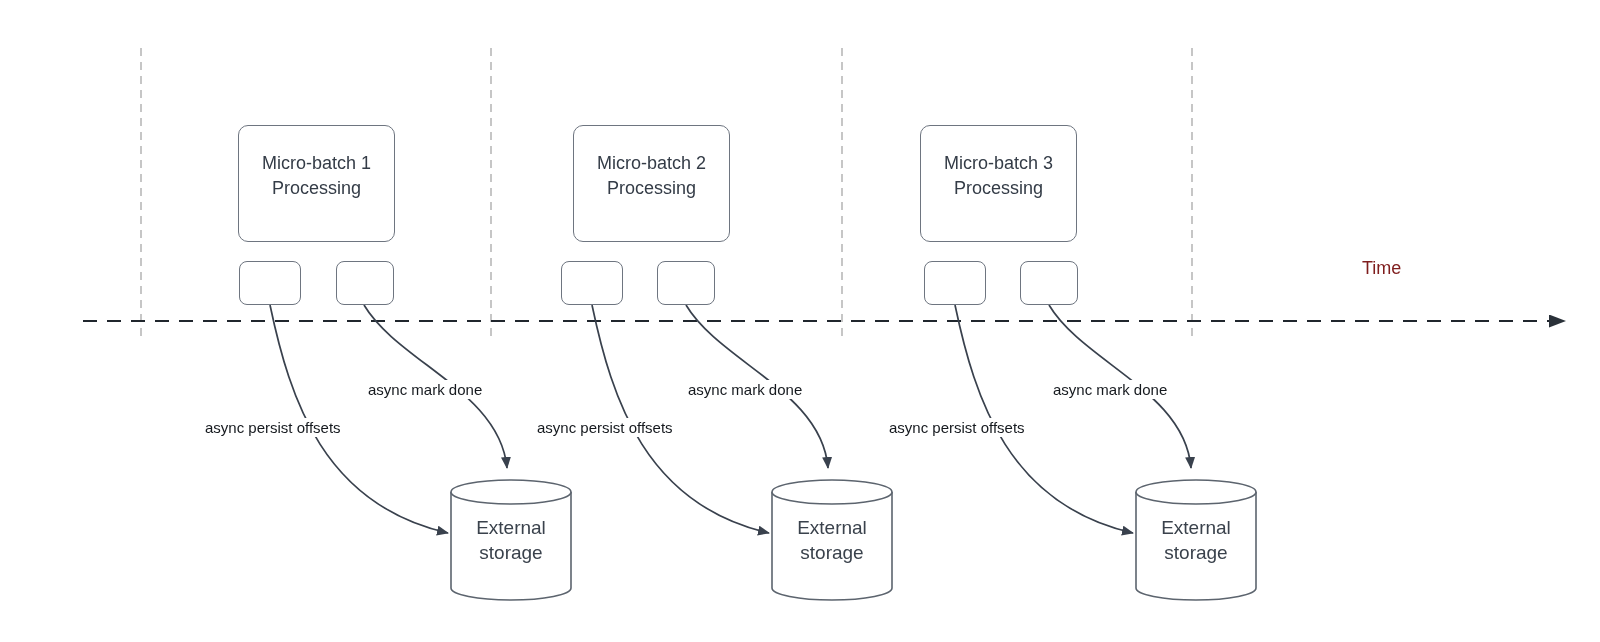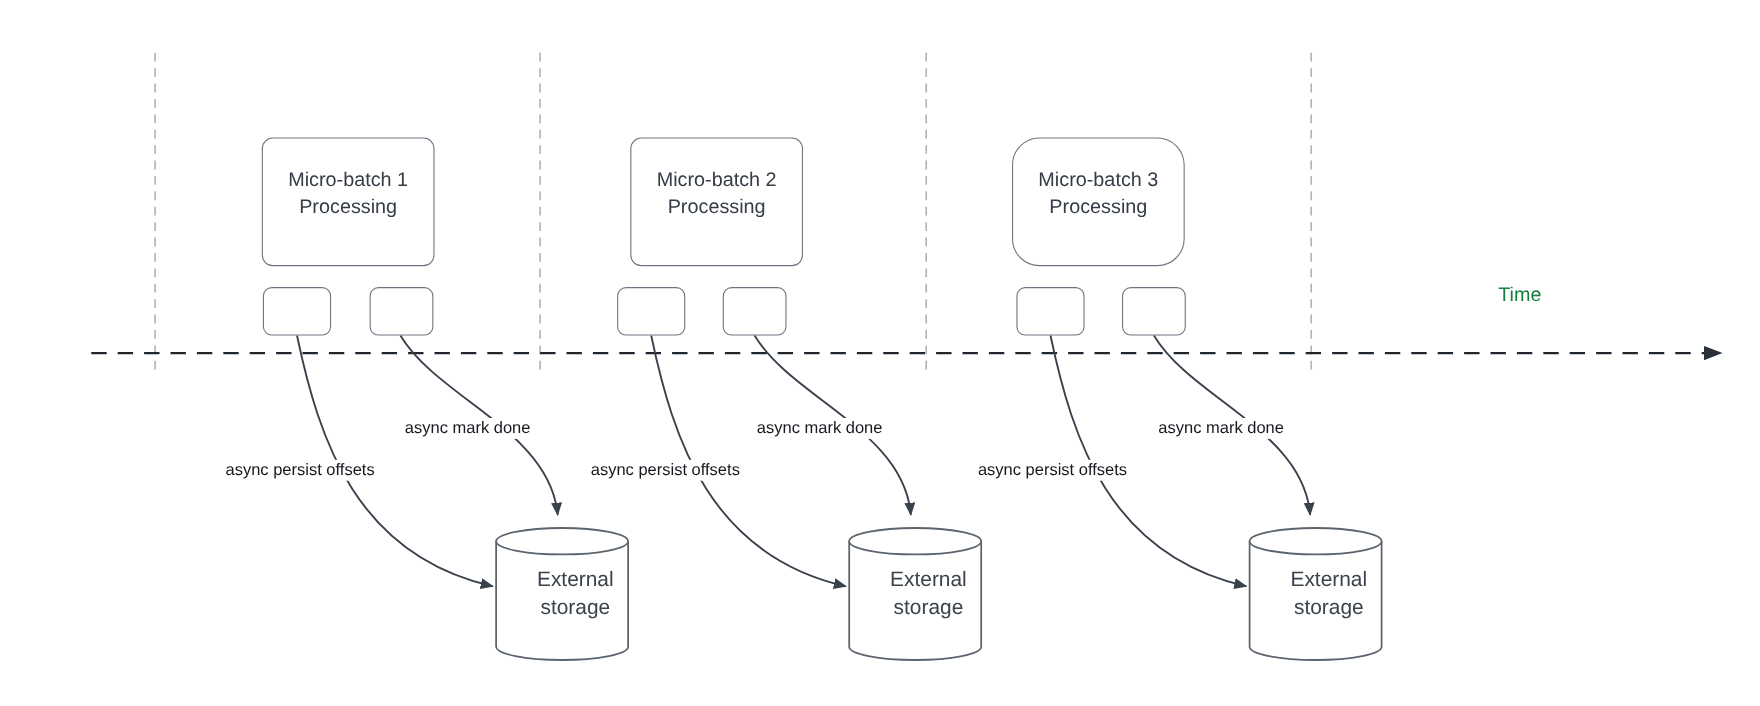--- a/index.html
+++ b/index.html
@@ -21,24 +21,24 @@
   }
   .conn-label{
     position:absolute;background:#ffffff;color:#15191e;
     font-size:15px;font-weight:normal;white-space:nowrap;
     padding:1px 2px;line-height:17px;
   }
   .storage-label{
     position:absolute;width:120px;height:120px;
     display:flex;flex-direction:column;align-items:center;justify-content:center;
     color:#3a424c;font-size:19px;line-height:25px;text-align:center;
-    padding-bottom:4px;box-sizing:border-box;margin-left:12px;
+    padding-bottom:4px;box-sizing:border-box;
   }
   .time-label{
-    position:absolute;color:#15803d;font-size:18px;line-height:20px;white-space:nowrap;
+    position:absolute;color:#7f1d1d;font-size:18px;line-height:20px;white-space:nowrap;
   }
 </style>
 </head>
 <body>
 
 <div class="canvas">
 
   <svg class="svg-layer" width="1600" height="642" viewBox="0 0 1600 642">
     <defs>
       <marker id="arrow" markerWidth="12" markerHeight="10" refX="11" refY="5" orient="auto" markerUnits="userSpaceOnUse">
@@ -100,21 +100,21 @@
   </div>
   <div class="mini-box" style="left:561px;top:261px;width:62px;height:44px;"></div>
   <div class="mini-box" style="left:657px;top:261px;width:58px;height:44px;"></div>
   <div class="conn-label" style="left:535px;top:418px;">async persist offsets</div>
   <div class="conn-label" style="left:686px;top:380px;">async mark done</div>
   <div class="storage-label" style="left:772px;top:482px;">
     <span>External</span>
     <span>storage</span>
   </div>
 
-  <div class="shape-box" style="left:920px;top:125px;width:157px;height:117px;border-radius:25px;">
+  <div class="shape-box" style="left:920px;top:125px;width:157px;height:117px;">
     <span>Micro-batch 3</span>
     <span>Processing</span>
   </div>
   <div class="mini-box" style="left:924px;top:261px;width:62px;height:44px;"></div>
   <div class="mini-box" style="left:1020px;top:261px;width:58px;height:44px;"></div>
   <div class="conn-label" style="left:887px;top:418px;">async persist offsets</div>
   <div class="conn-label" style="left:1051px;top:380px;">async mark done</div>
   <div class="storage-label" style="left:1136px;top:482px;">
     <span>External</span>
     <span>storage</span>

